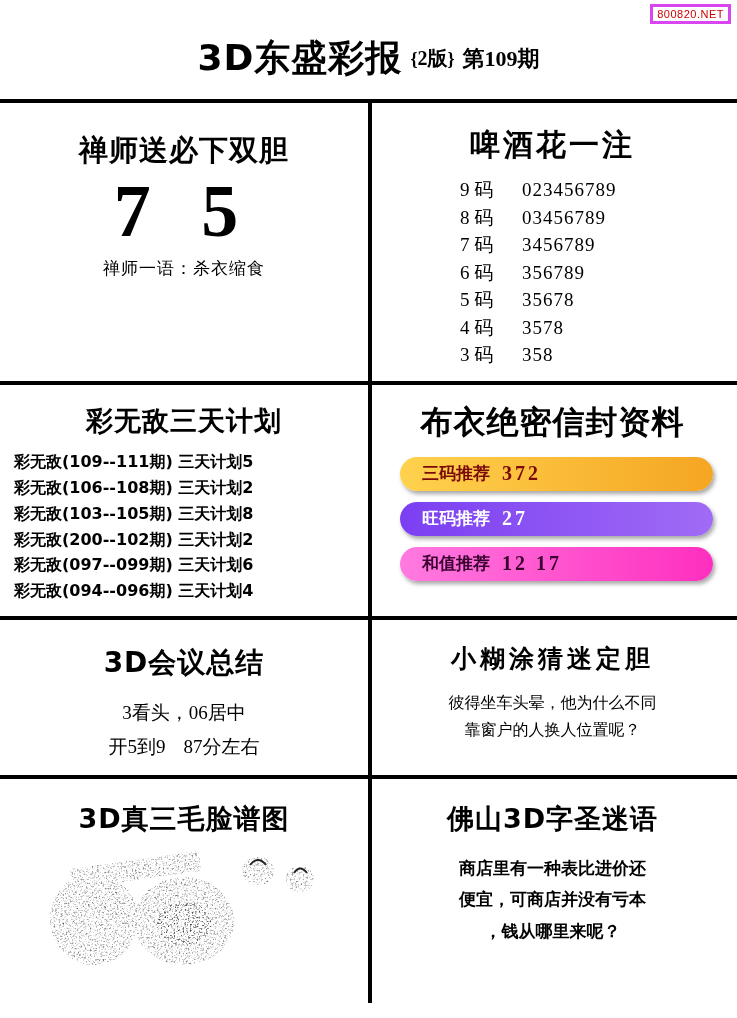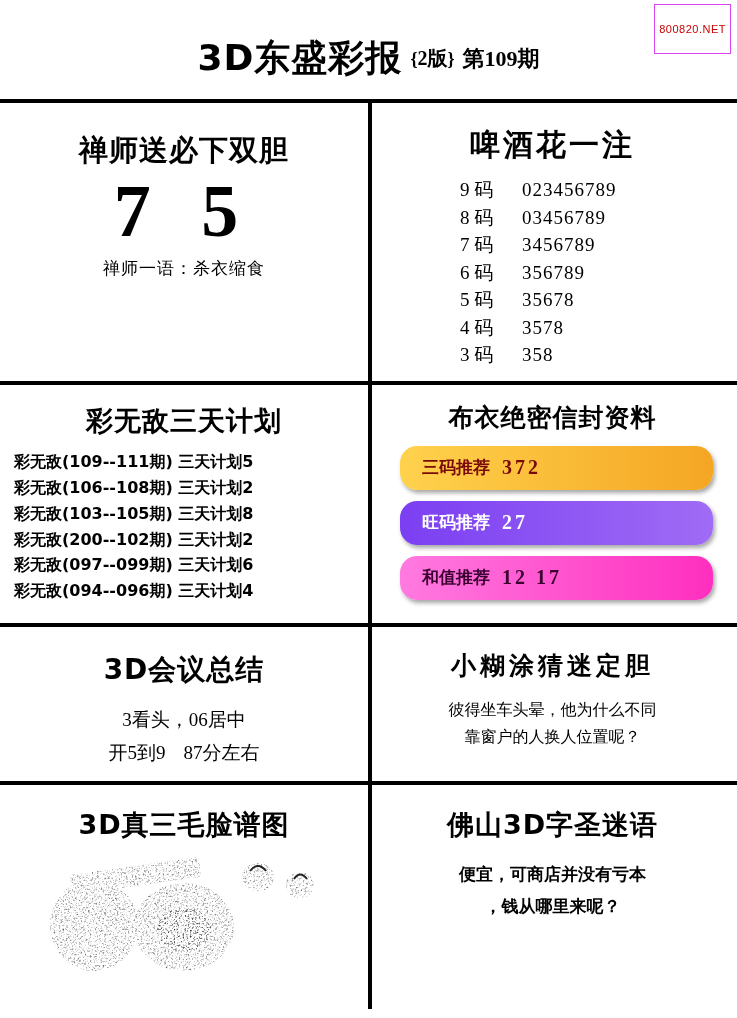--- a/index.html
+++ b/index.html
@@ -14,24 +14,24 @@
     color: #000000;
     position: relative;
     overflow: hidden;
   }
 
   
   .watermark {
     position: absolute;
     top: 4px;
     right: 6px;
-    border: 1px solid #d946ef;
+    border: 3px solid #d946ef;
     color: #cc0000;
     font-size: 11px;
-    padding: 18px 4px;
+    padding: 1px 4px;
     letter-spacing: 0.5px;
     font-family: "Liberation Sans", sans-serif;
   }
 
   
   .header {
     padding-top: 34px;
     text-align: center;
     white-space: nowrap;
   }
@@ -147,27 +147,27 @@
   .b3-row {
     font-size: 16px;
     font-weight: bold;
     font-family: "DejaVu Sans", sans-serif;
     line-height: 1.62;
     white-space: nowrap;
   }
 
   
   .b4-title {
-    font-size: 25px;
+    font-size: 32px;
     letter-spacing: 1px;
     margin: 6px 0 12px 0;
     font-family: "DejaVu Serif", serif;
   }
   .bar {
-    height: 44px;
+    height: 34px;
     border-radius: 17px;
     margin: 0 10px 11px 18px;
     display: flex;
     align-items: center;
     padding-left: 22px;
     box-shadow: 2px 3px 4px rgba(0,0,0,0.35);
     white-space: nowrap;
   }
   .bar .bl {
     font-size: 17px;
@@ -363,19 +363,20 @@
               <path d="M262 32 q6 -9 13 0"></path>
             </g>
           </svg>
         </div>
       </div>
     </div>
     <div class="cell cell-right">
       <div class="sep-v"></div>
       <div class="inner">
         <div class="sec-title b8-title">佛山3D字圣迷语</div>
+        <div class="b8-text">商店里有一种表比进价还</div>
         <div class="b8-text">便宜，可商店并没有亏本</div>
         <div class="b8-text">，钱从哪里来呢？</div>
       </div>
     </div>
   </div>
 
 </div>
 
 </body></html>

